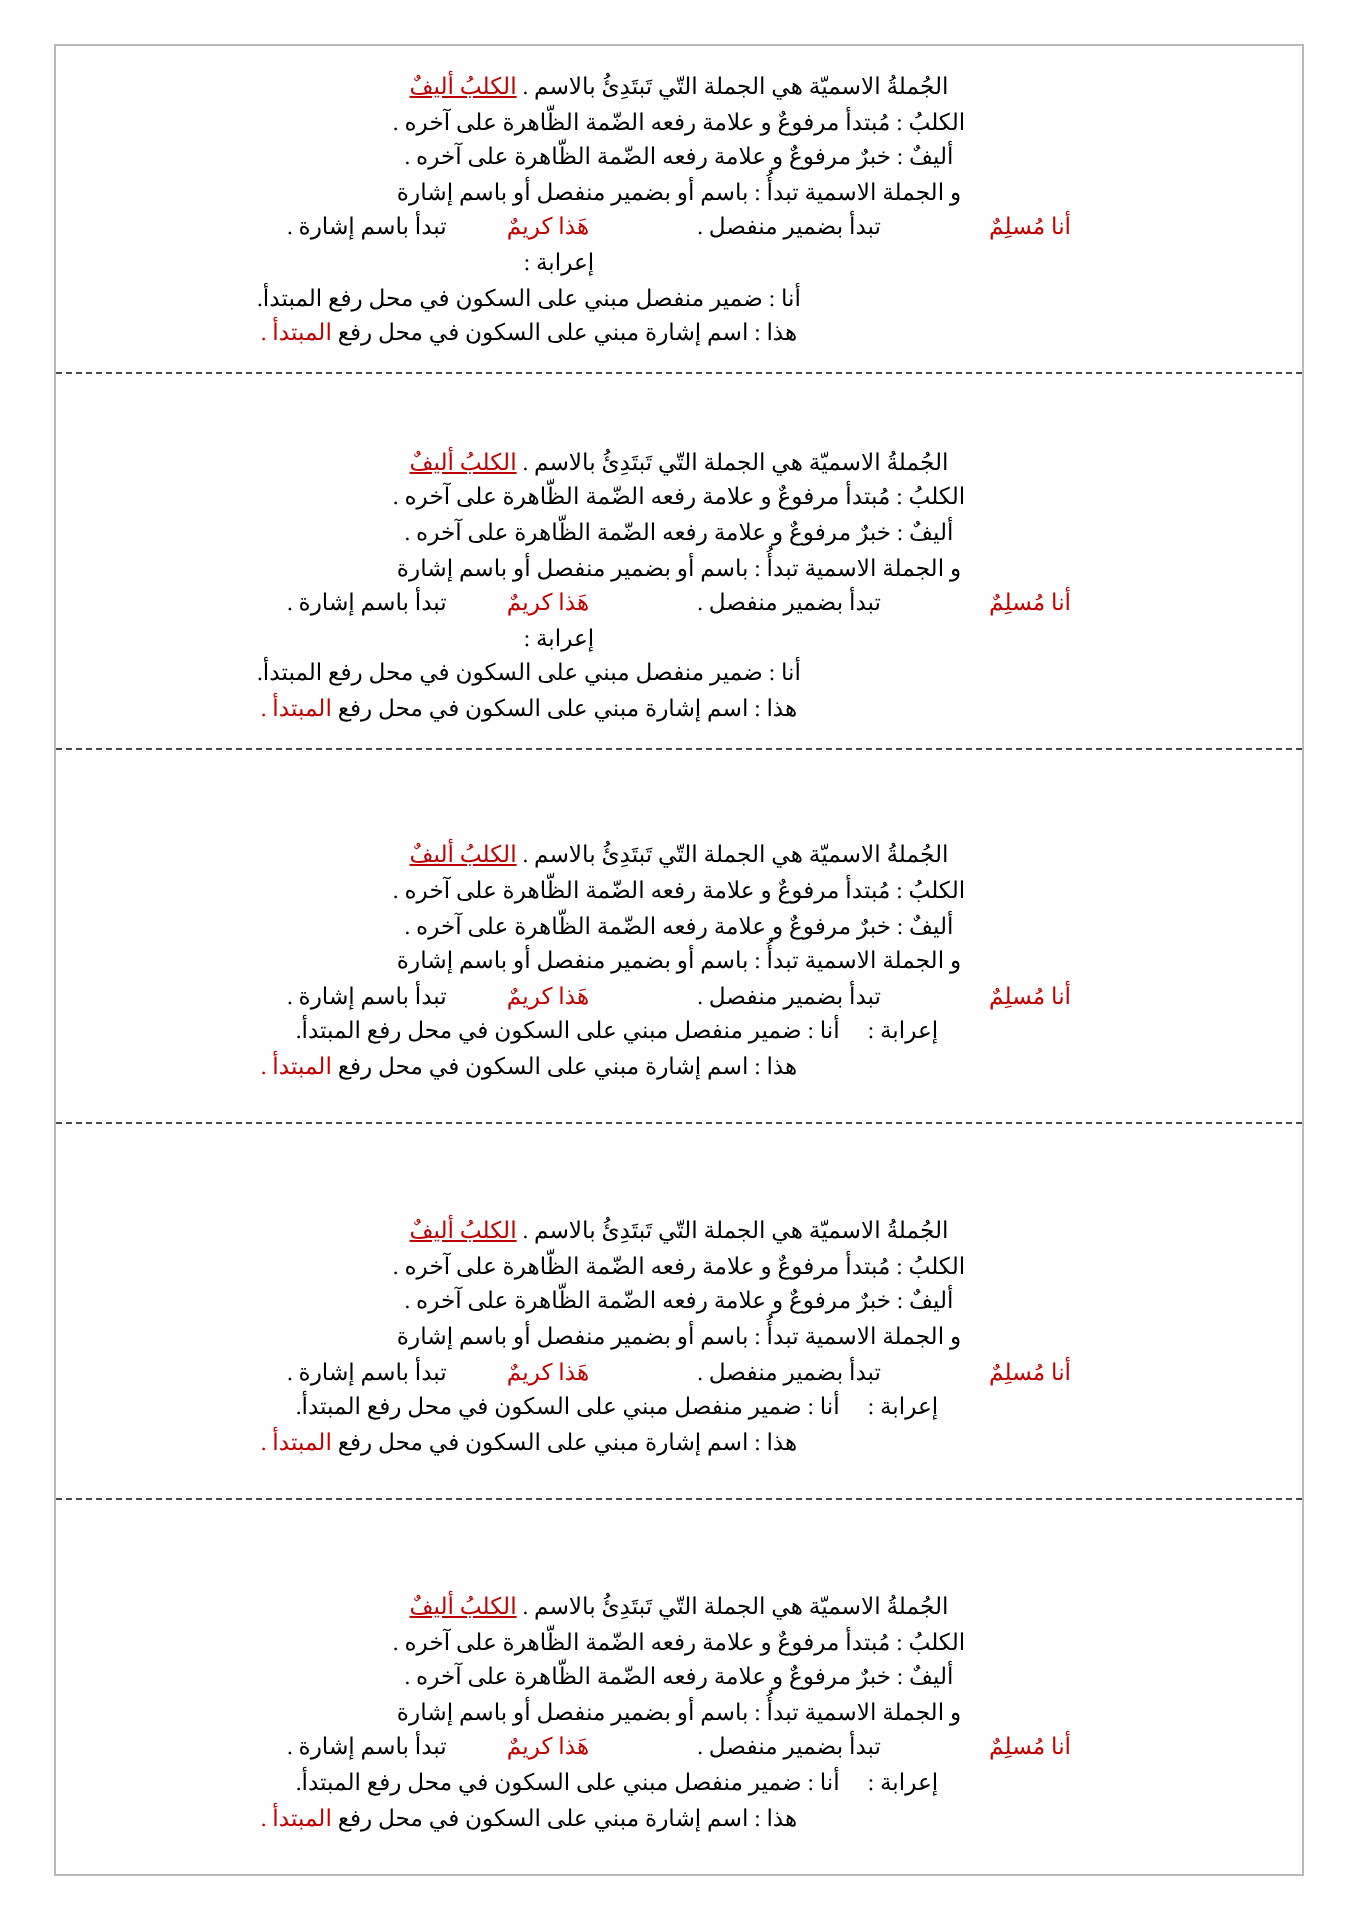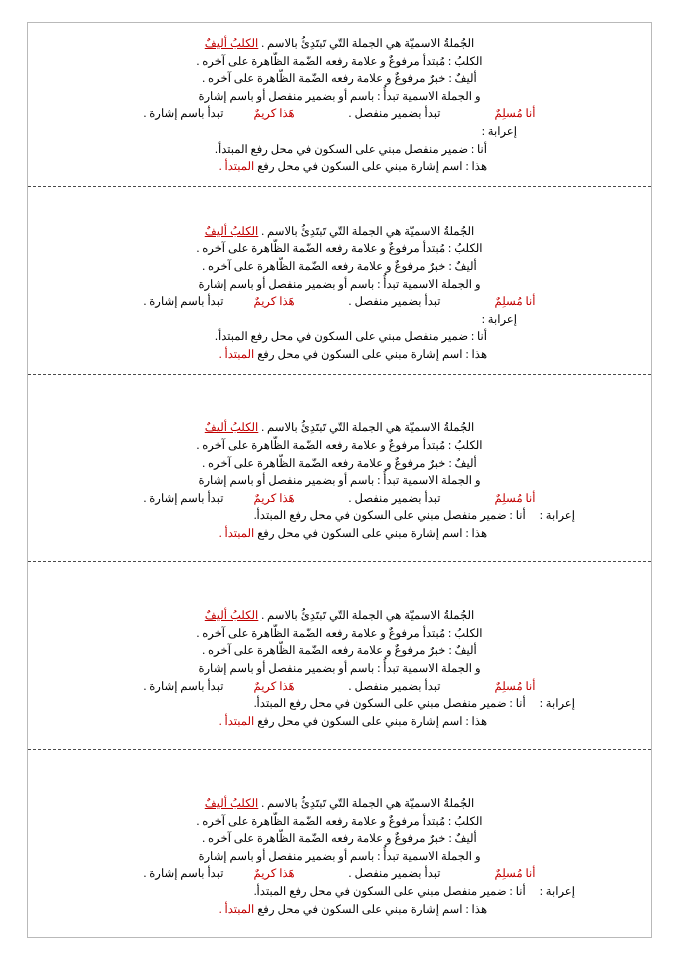--- a/index.html
+++ b/index.html
@@ -47,21 +47,20 @@
   }
   .line {
     direction: rtl;
     text-align: center;
     font-size: 11.6px;
     line-height: 1.52;
     white-space: nowrap;
     letter-spacing: 0;
   }
   .line.right {
-    text-align: right;
   }
   .line.center {
     text-align: center;
   }
   .red {
     color: #c00000;
   }
   .u {
     text-decoration: underline;
   }

